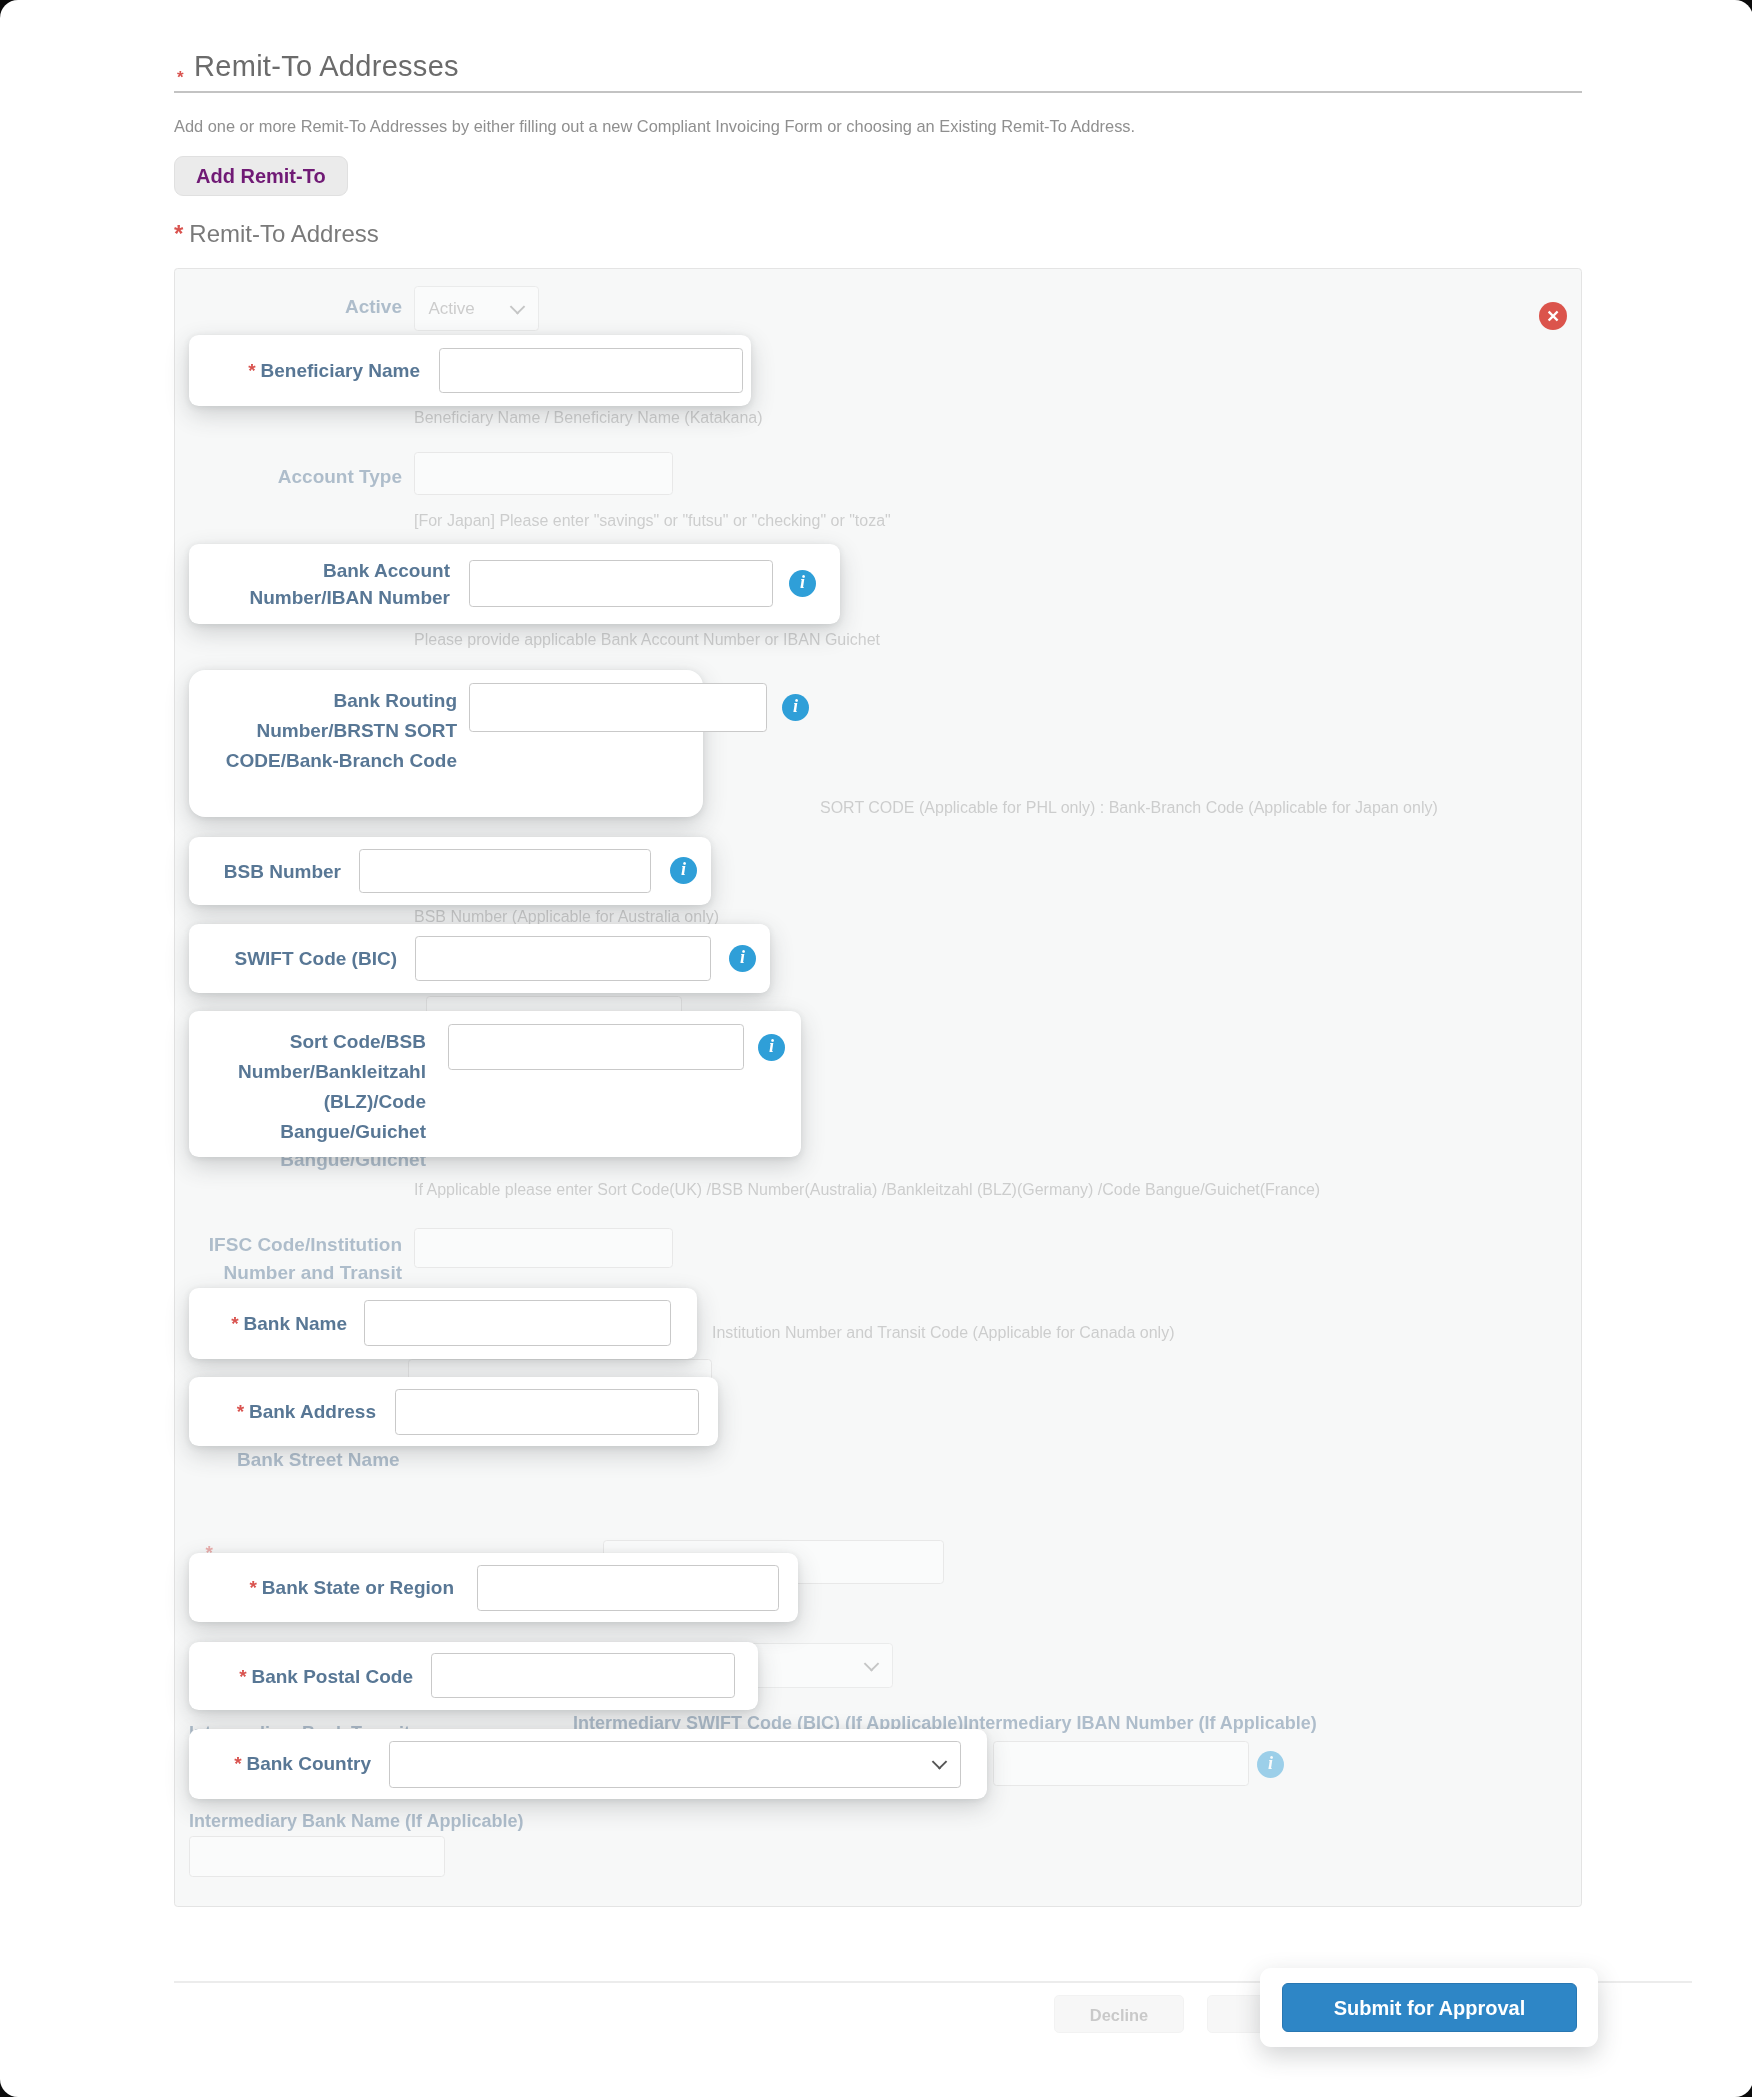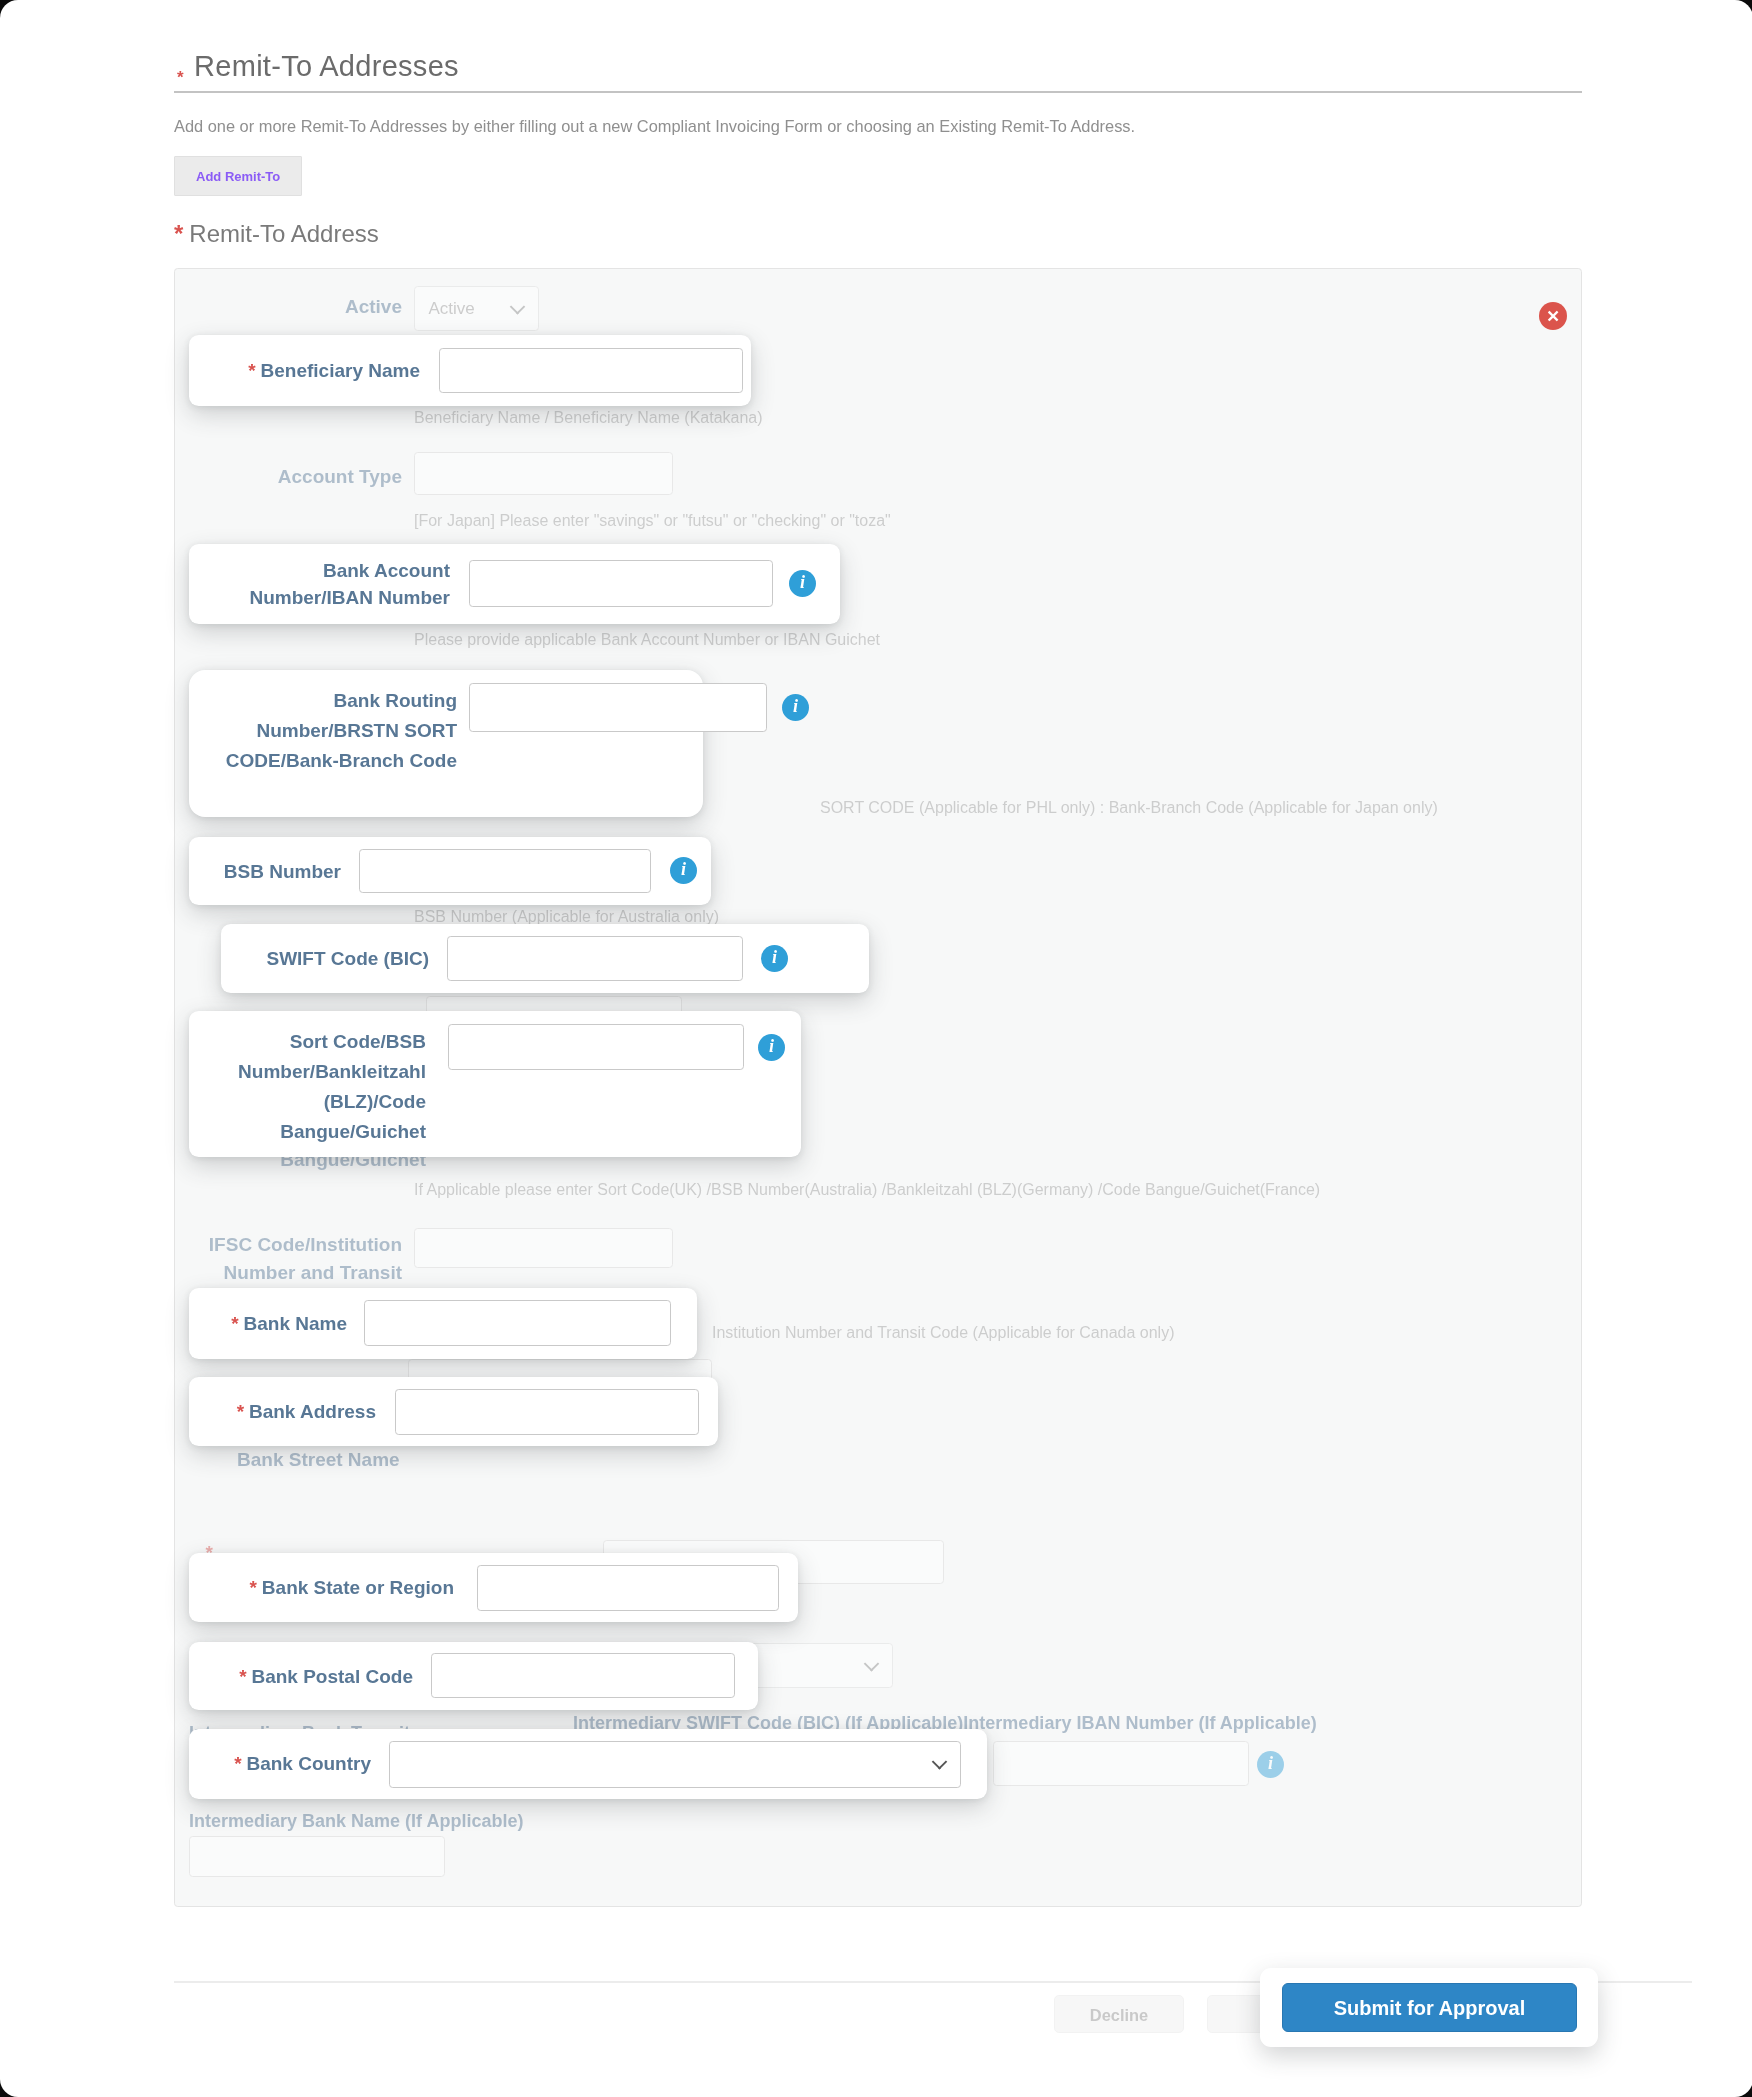--- a/index.html
+++ b/index.html
@@ -11,21 +11,21 @@
   }
   *{box-sizing:border-box;}
   body{margin:0;background:#0b0b0b;font-family:"Liberation Sans",sans-serif;}
   .page{position:relative;width:1753px;height:2097px;background:#ffffff;border-radius:18px;overflow:hidden;margin:0 auto;}
 
   
   .title-star{position:absolute;left:177px;top:68px;color:var(--required-red);font-size:17px;font-weight:bold;}
   .page-title{position:absolute;left:194px;top:50px;font-size:29px;color:#6b6b6b;letter-spacing:0.3px;}
   .title-rule{position:absolute;left:174px;top:91px;width:1408px;height:1.8px;background:#c3c3c3;}
   .description{position:absolute;left:174px;top:117px;width:1339px;font-size:16.4px;color:#8f8f8f;}
-  .add-btn{position:absolute;left:174px;top:156px;height:40px;padding:0 21px;background:#ebebeb;border:0.6px solid #e0e0e0;border-radius:1px;font-size:13px;font-weight:bold;color:#8b5cf6;line-height:39px;cursor:default;}
+  .add-btn{position:absolute;left:174px;top:156px;height:40px;padding:0 21px;background:#ebebeb;border:0.6px solid #e0e0e0;border-radius:9px;font-size:20px;font-weight:bold;color:#701a75;line-height:39px;cursor:default;}
   .section-heading{position:absolute;left:174px;top:220px;font-size:24px;color:#7a7a7a;}
   .section-heading .star{color:var(--required-red);font-weight:bold;margin-right:6px;}
 
   
   .panel{position:absolute;left:174px;top:268px;width:1408px;height:1639px;border:1.2px solid #e4e4e4;border-radius:3.7px;background:#f7f8f8;}
 
   .dim{opacity:.45;}
   .flabel{position:absolute;font-weight:bold;color:var(--label-blue);font-size:19px;line-height:28px;text-align:right;}
   .helper{position:absolute;color:#9a9a9a;font-size:16px;white-space:nowrap;}
   .inp{position:absolute;background:#fff;border:1.2px solid #d6d6d6;border-radius:3.7px;}
@@ -126,21 +126,21 @@
     <div class="inp" style="left:280px;top:13.4px;width:298px;height:49px;"></div>
     <span class="info-icon" style="left:593px;top:24px;">i</span>
   </div>
 
   <div class="card" style="left:189px;top:837px;width:522px;height:68px;">
     <div class="flabel" style="left:12px;top:21px;width:140px;">BSB Number</div>
     <div class="inp" style="left:170px;top:11.6px;width:292px;height:44px;"></div>
     <span class="info-icon" style="left:481px;top:20px;">i</span>
   </div>
 
-  <div class="card" style="left:189px;top:924px;width:648px;height:69px;margin-left:32px;">
+  <div class="card" style="left:189px;top:924px;width:581px;height:69px;">
     <div class="flabel" style="left:12px;top:21px;width:196px;">SWIFT Code (BIC)</div>
     <div class="inp" style="left:226px;top:12px;width:296px;height:45px;"></div>
     <span class="info-icon" style="left:540px;top:21px;">i</span>
   </div>
 
   <div class="card" style="left:189px;top:1011px;width:612px;height:146px;">
     <div class="flabel" style="left:12px;top:16px;width:225px;line-height:30px;">Sort Code/BSB Number/Bankleitzahl (BLZ)/Code Bangue/Guichet</div>
     <div class="inp" style="left:259px;top:13.4px;width:296px;height:46px;"></div>
     <span class="info-icon" style="left:569px;top:23px;">i</span>
   </div>

